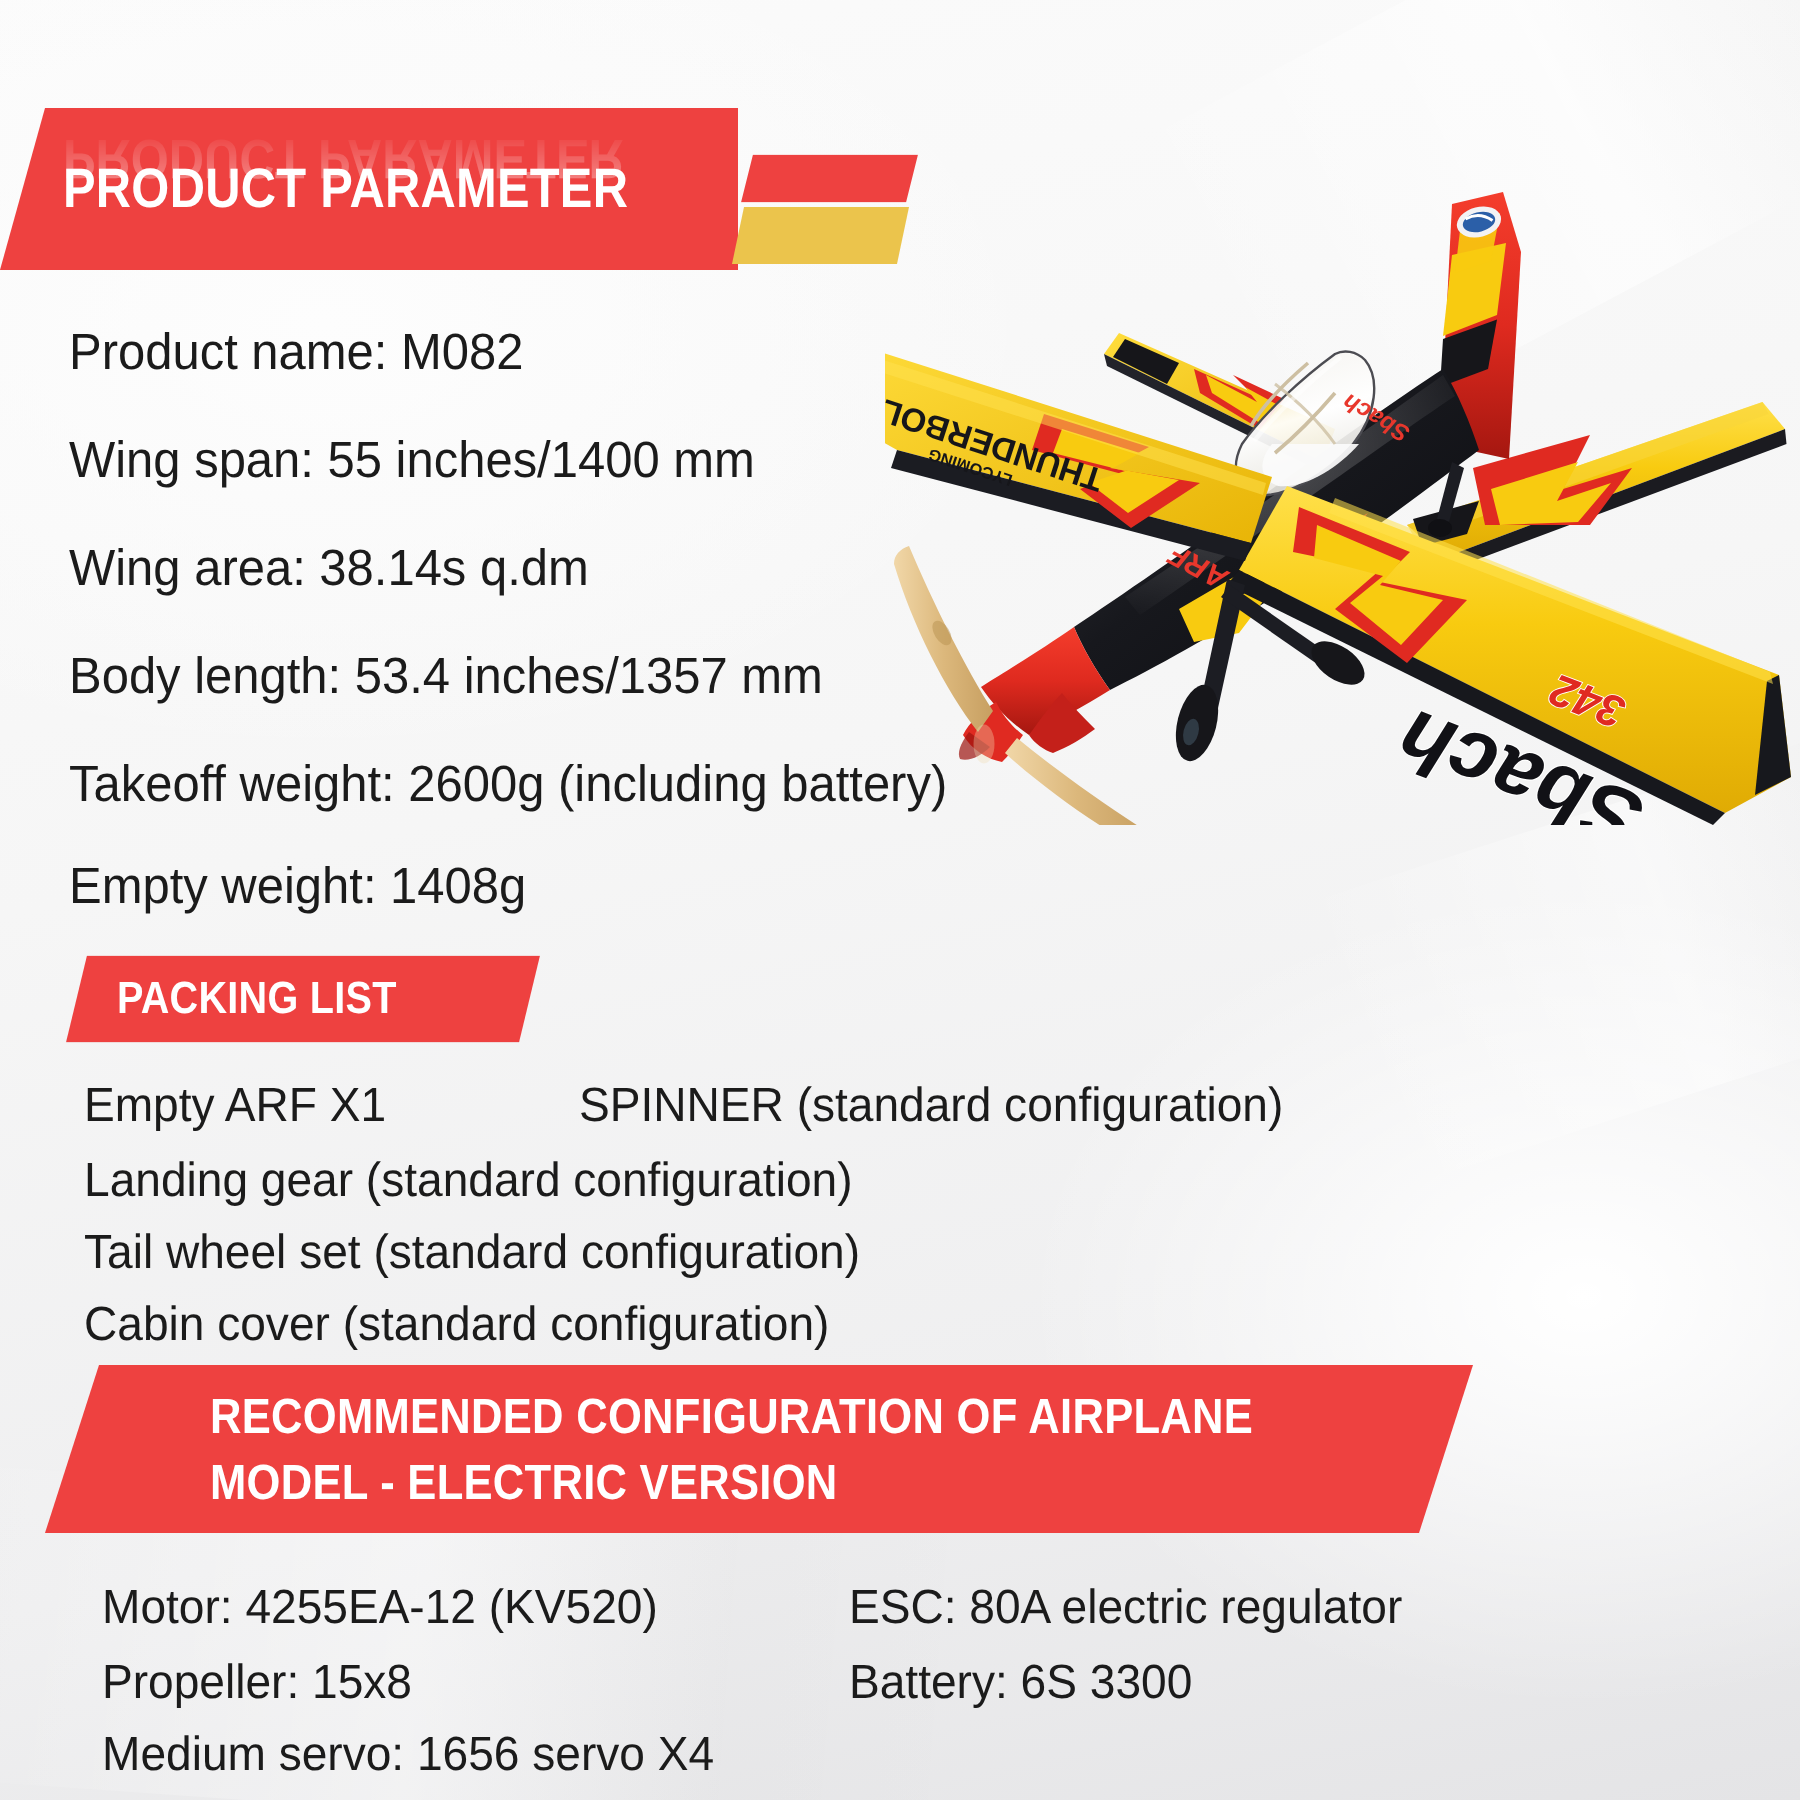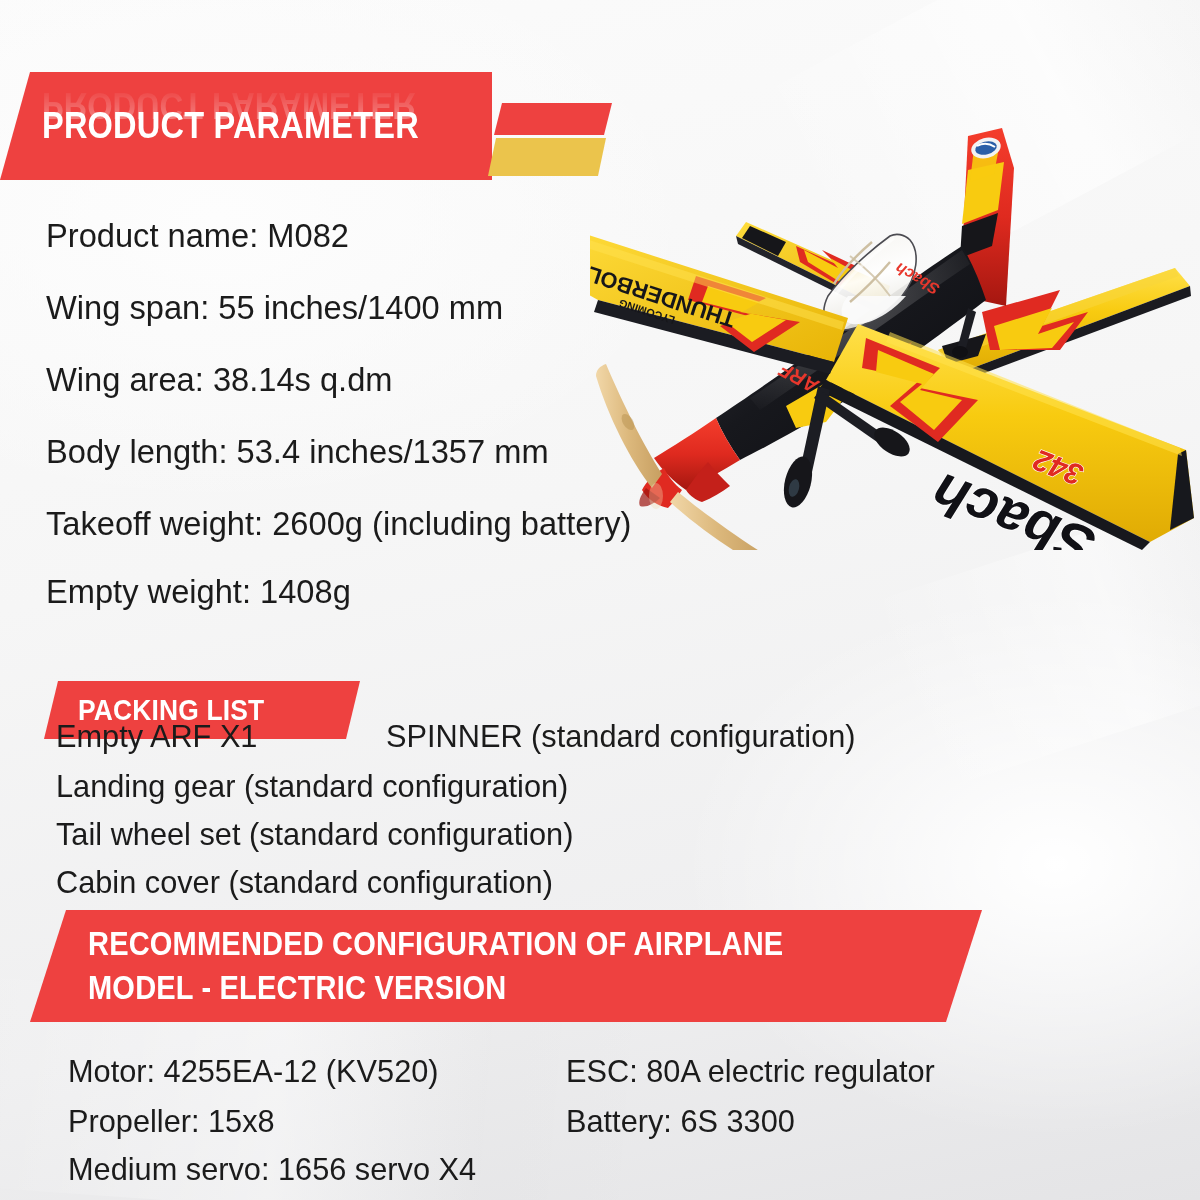--- a/index.html
+++ b/index.html
@@ -72,31 +72,31 @@
                    clip-path:polygon(8px 0, 118px 0, 110px 100%, 0 100%); }
   #stripe-yellow { left:488px; top:138px; width:118px; height:38px; background:#ebc44c;
                    clip-path:polygon(8px 0, 118px 0, 110px 100%, 0 100%); }
 
   
   #banner-packing {
     left:44px; top:637px; width:316px; height:58px;
     background:#ee4140;
     clip-path:polygon(14px 0, 316px 0, 302px 100%, 0 100%);
     padding-left:34px;
-    margin-top:44px;
   }
   #banner-packing .btxt { font-size:30px; }
 
   
   #banner-recommend {
     left:30px; top:910px; width:952px; height:112px;
     background:#ee4140;
     clip-path:polygon(36px 0, 952px 0, 916px 100%, 0 100%);
     padding-left:58px;
     align-items:center;
+    justify-content:center;
   }
   #banner-recommend .btxt { font-size:33px; line-height:1.32; }
 
   
   .spec-line {
     position:absolute;
     font-family:"Liberation Sans Narrow","Liberation Sans", sans-serif;
     color:#1b1b1b;
     white-space:pre;
     transform:scaleX(.96);

